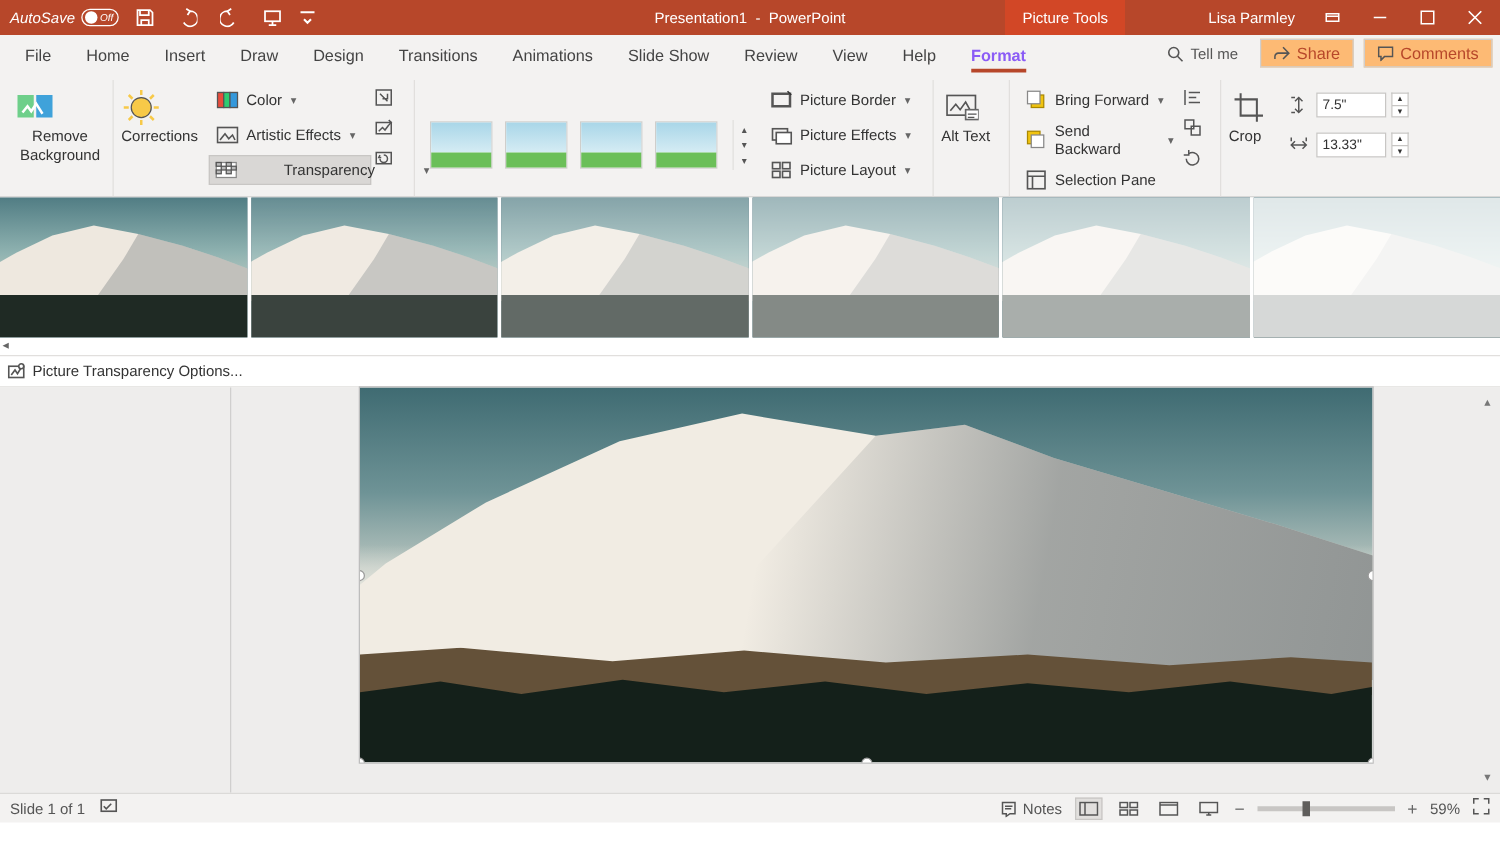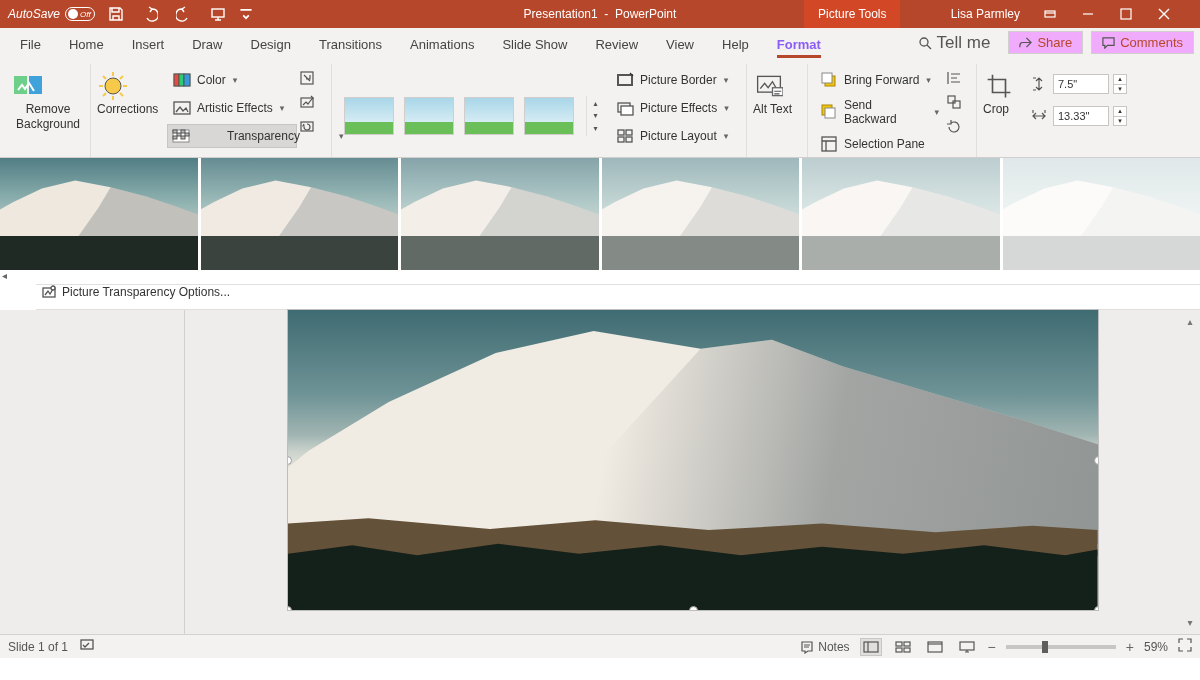--- a/index.html
+++ b/index.html
@@ -22,39 +22,39 @@
   .qat-btn svg { width:16px; height:16px; }
   .titlebar-center {
     position:absolute; left:0; right:0; text-align:center; pointer-events:none;
     font-size:12px;
   }
   .contextual-tab {
     position:absolute; left:804px; top:0; height:28px; padding:0 14px;
     background:#d24726; display:flex; align-items:center; font-size:12px;
   }
   .titlebar-right {
-    position:absolute; right:16px; top:0; height:28px; display:flex; align-items:center; gap:6px; padding-right:4px;
+    position:absolute; right:0; top:0; height:28px; display:flex; align-items:center; gap:6px; padding-right:4px;
   }
   .win-btn { width:32px; height:28px; display:flex; align-items:center; justify-content:center; }
   .win-btn svg { width:12px; height:12px; }
 
   
   .tabsrow {
     height:32px; background:#f3f2f1; display:flex; align-items:center;
     padding-left:6px; font-size:13px; color:#444; position:relative;
   }
   .tab { padding:0 14px; height:32px; display:flex; align-items:center; cursor:default; }
   .tab.active { color:#8b5cf6; font-weight:600; position:relative; }
   .tab.active::after {
     content:""; position:absolute; bottom:2px; left:14px; right:14px; height:3px; background:#b7472a;
   }
   .tabsrow-right { position:absolute; right:6px; top:3px; display:flex; gap:8px; align-items:center; }
-  .tellme { display:flex; align-items:center; gap:5px; color:#555; font-size:17px; padding:0 10px; }
+  .tellme { display:flex; align-items:center; gap:5px; color:#555; font-size:12px; padding:0 10px; }
   .share-btn, .comments-btn {
-    border:1px solid #d0cfce; background:#f0abfc; color:#b7472a; font-size:13px;
+    border:1px solid #d0cfce; background:#fdba74; color:#b7472a; font-size:13px;
     padding:3px 10px; display:flex; align-items:center; gap:5px;text-align:right;
   }
 
   
   .ribbon {
     height:98px; background:#f3f2f1; border-bottom:1px solid #d0cfce;
     display:flex; align-items:stretch; padding:4px 6px 0 6px; gap:0;
     font-size:12px; color:#333;
   }
   .group { display:flex; align-items:stretch; padding:0 6px; border-right:1px solid #e1dfdd; }
@@ -105,21 +105,21 @@
   .trans-thumb .forest {
     position:absolute; left:0; right:0; bottom:0; height:30%;
     background:#1f2a24;
   }
   .trans-thumb .overlay { position:absolute; inset:0; background:#fff; }
   .trans-scroll { position:absolute; bottom:2px; left:2px; width:12px; height:12px;
                   font-size:10px; color:#666; }
 
   .trans-options {
     height:26px; background:#fff; border-top:1px solid #e1dfdd; border-bottom:1px solid #e1dfdd;
-    display:flex; align-items:flex-start; gap:6px; padding:0 6px; font-size:12px; color:#333;margin-left:36px;
+    display:flex; align-items:center; gap:6px; padding:0 6px; font-size:12px; color:#333;
   }
   .trans-options svg { width:14px; height:14px; }
 
   
   .canvas-area { position:relative; height:324px; background:#eeedec; display:flex; }
   .thumb-pane { width:185px; border-right:1px solid #d0cfce; }
   .slide-stage { flex:1; position:relative; display:flex; align-items:flex-start; justify-content:center; }
   .slide-img {
     margin-top:0; width:810px; height:300px; position:relative; overflow:hidden;
     outline:1px solid #bdbdbd;

